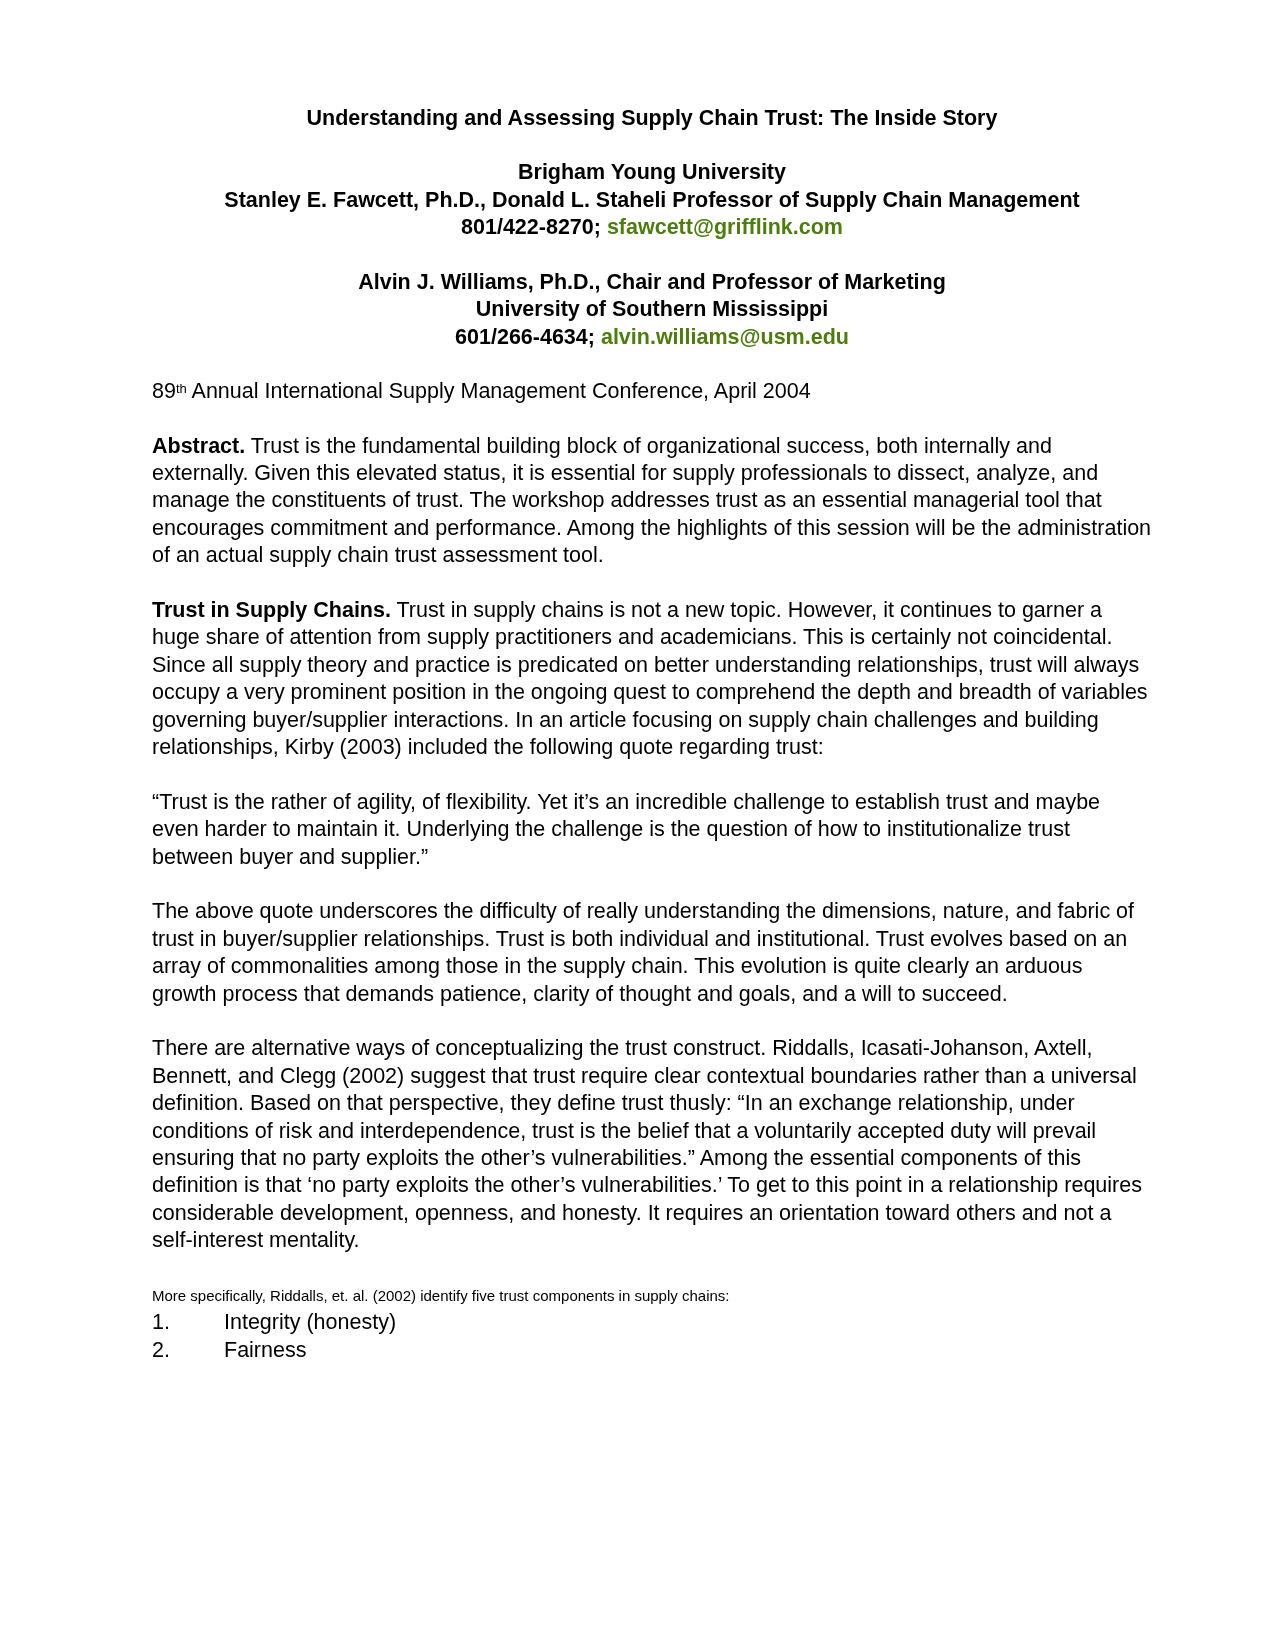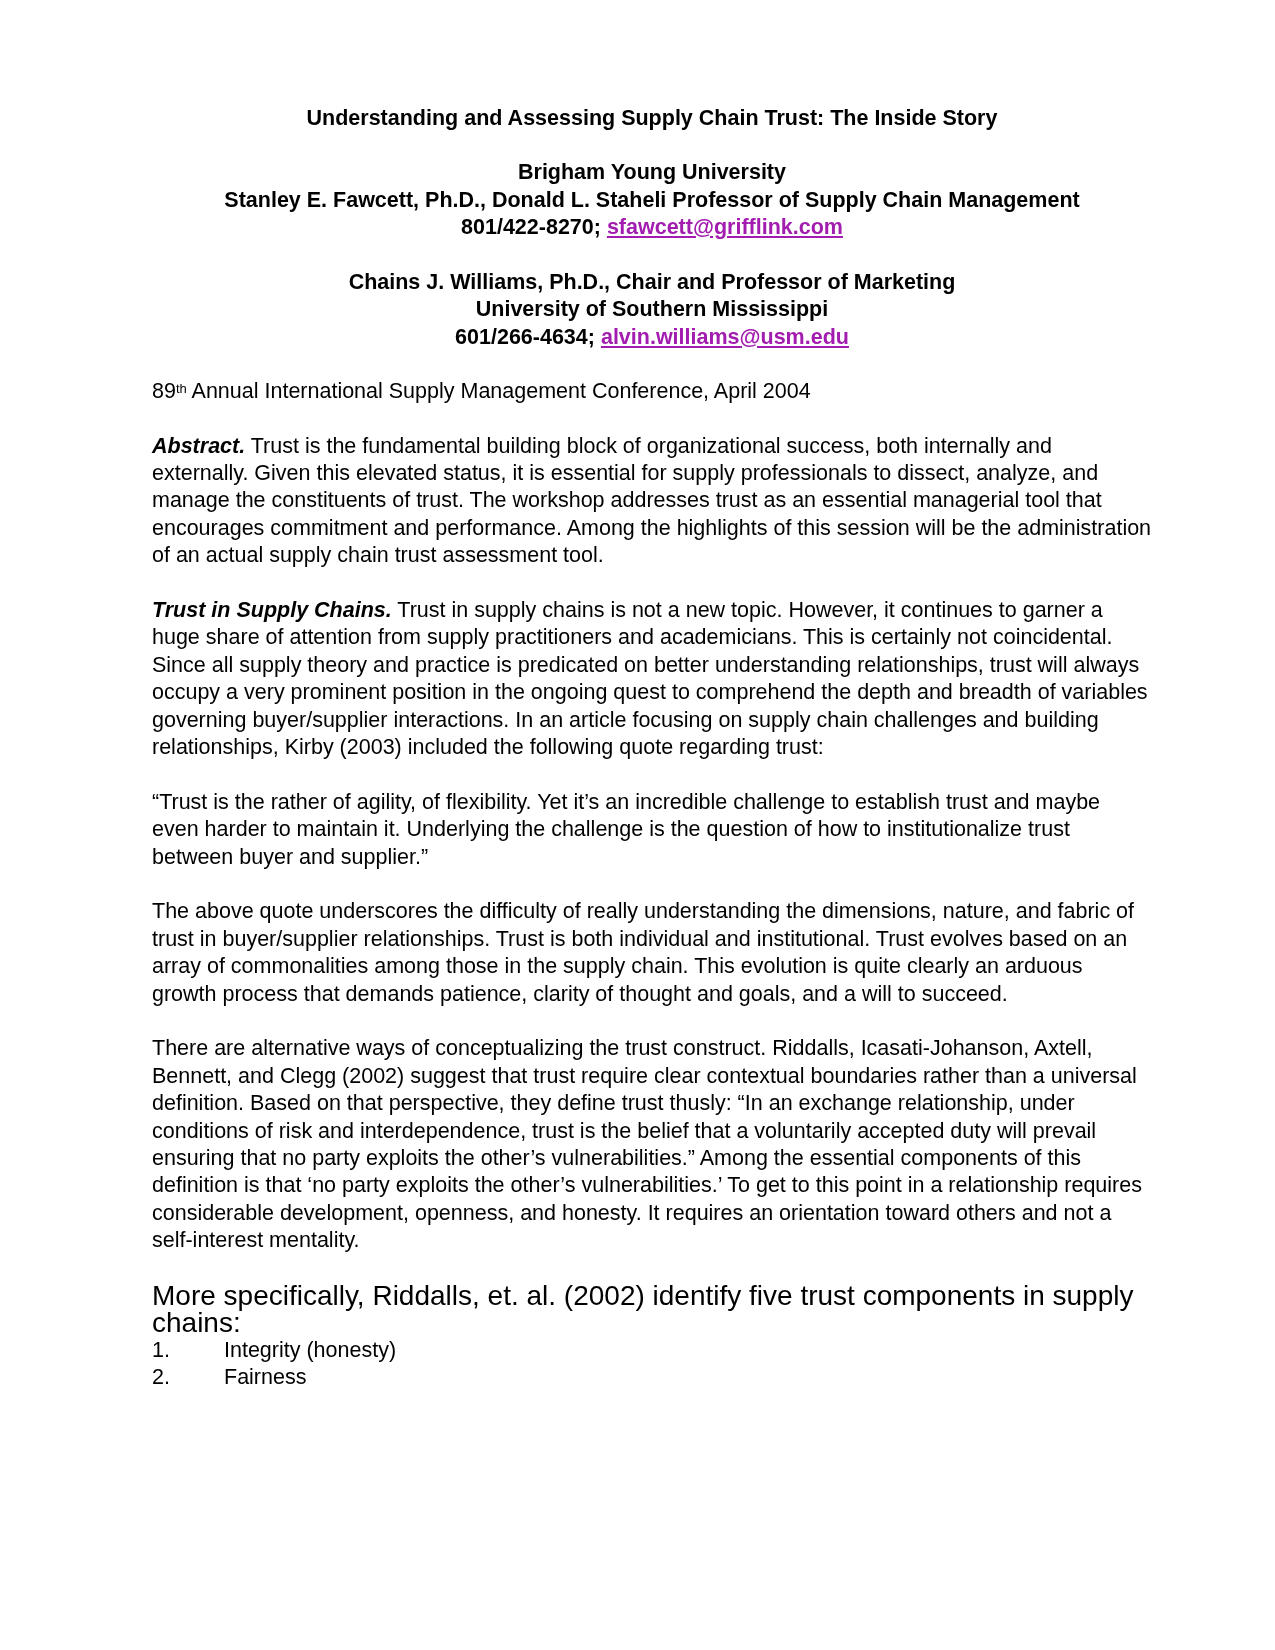--- a/index.html
+++ b/index.html
@@ -3,58 +3,58 @@
 <meta charset="utf-8">
 <style>
   html, body { margin: 0; padding: 0; background: #ffffff; }
   body { width: 1275px; height: 1650px; position: relative; overflow: hidden;
          font-family: "Liberation Sans", sans-serif; color: #000; }
   .page { position: absolute; left: 107px; top: 104px; width: 1000px; margin-left: 45px; }
   .center { text-align: center; }
   .title { font-size: 21.5px; font-weight: bold; line-height: 28px; margin: 0 0 27px 0; }
   .author { font-size: 21.5px; font-weight: bold; line-height: 27.5px; margin: 0 0 27px 0; }
   .author div { white-space: nowrap; }
-  a.link { color: #a21caf; text-decoration: underline; }
+  a.link { color: #4d7c0f; }
   .conf { font-size: 21.5px; font-weight: normal; line-height: 27.5px; margin: 0 0 27px 0; }
   .conf sup { font-size: 13px; vertical-align: top; position: relative; top: -3px; }
   p { font-size: 21.5px; line-height: 27.4px; margin: 0 0 27.4px 0; letter-spacing: 0; }
-  .lead { font-weight: bold; font-style: italic; }
+  .lead { font-weight: bold; }
   .list-item { font-size: 21.5px; line-height: 27.4px; display: flex; }
   .list-num { width: 72px; }
 </style>
 </head>
 <body>
 
 <div class="page">
 
   <div class="title center">Understanding and Assessing Supply Chain Trust:  The Inside Story</div>
 
   <div class="author center">
     <div>Brigham Young University</div>
     <div>Stanley E. Fawcett, Ph.D., Donald L. Staheli Professor of Supply Chain Management</div>
     <div><span>801/422-8270; </span><a class="link">sfawcett@grifflink.com</a></div>
   </div>
 
   <div class="author center">
-    <div>Chains J. Williams, Ph.D., Chair and Professor of Marketing</div>
+    <div>Alvin J. Williams, Ph.D., Chair and Professor of Marketing</div>
     <div>University of Southern Mississippi</div>
     <div><span>601/266-4634; </span><a class="link">alvin.williams@usm.edu</a></div>
   </div>
 
   <div class="conf"><span>89</span><sup>th</sup><span> Annual International Supply Management Conference, April 2004</span></div>
 
   <p><span class="lead">Abstract.</span><span> Trust is the fundamental building block of organizational success, both internally and externally.  Given this elevated status, it is essential for supply professionals to dissect, analyze, and manage the constituents of trust.  The workshop addresses trust as an essential managerial tool that encourages commitment and performance. Among the highlights of this session will be the administration of an actual supply chain trust assessment tool.</span></p>
 
   <p><span class="lead">Trust in Supply Chains.</span><span> Trust in supply chains is not a new topic. However, it continues to garner a huge share of attention from supply practitioners and academicians. This is certainly not coincidental. Since all supply theory and practice is predicated on better understanding relationships, trust will always occupy a very prominent position in the ongoing quest to comprehend the depth and breadth of variables governing buyer/supplier interactions. In an article focusing on supply chain challenges and building relationships, Kirby (2003) included the following quote regarding trust:</span></p>
 
   <p>“Trust is the rather of agility, of flexibility.  Yet it’s an incredible challenge to establish trust and maybe even harder to maintain it. Underlying the challenge is the question of how to institutionalize trust between buyer and supplier.”</p>
   <p>The above quote underscores the difficulty of really understanding the dimensions, nature, and fabric of trust in buyer/supplier relationships. Trust is both individual and institutional. Trust evolves based on an array of commonalities among those in the supply chain. This evolution is quite clearly an arduous growth process that demands patience, clarity of thought and goals, and a will to succeed.</p>
   <p>There are alternative ways of conceptualizing the trust construct. Riddalls, Icasati-Johanson, Axtell, Bennett, and Clegg (2002) suggest that trust require clear contextual boundaries rather than a universal definition. Based on that perspective, they define trust thusly: “In an exchange relationship, under conditions of risk and interdependence, trust is the belief that a voluntarily accepted duty will prevail ensuring that no party exploits the other’s vulnerabilities.” Among the essential components of this definition is that ‘no party exploits the other’s vulnerabilities.’  To get to this point in a relationship requires considerable development, openness, and honesty. It requires an orientation toward others and not a self-interest mentality.</p>
 
-  <div style="font-size:28px; line-height:27.4px;">More specifically, Riddalls, et. al. (2002) identify five trust components in supply chains:</div>
+  <div style="font-size:15px; line-height:27.4px;">More specifically, Riddalls, et. al. (2002) identify five trust components in supply chains:</div>
   <div>
     <div class="list-item">
       <span class="list-num">1.</span>
       <span>Integrity (honesty)</span>
     </div>
     <div class="list-item">
       <span class="list-num">2.</span>
       <span>Fairness</span>
     </div>
   </div>

